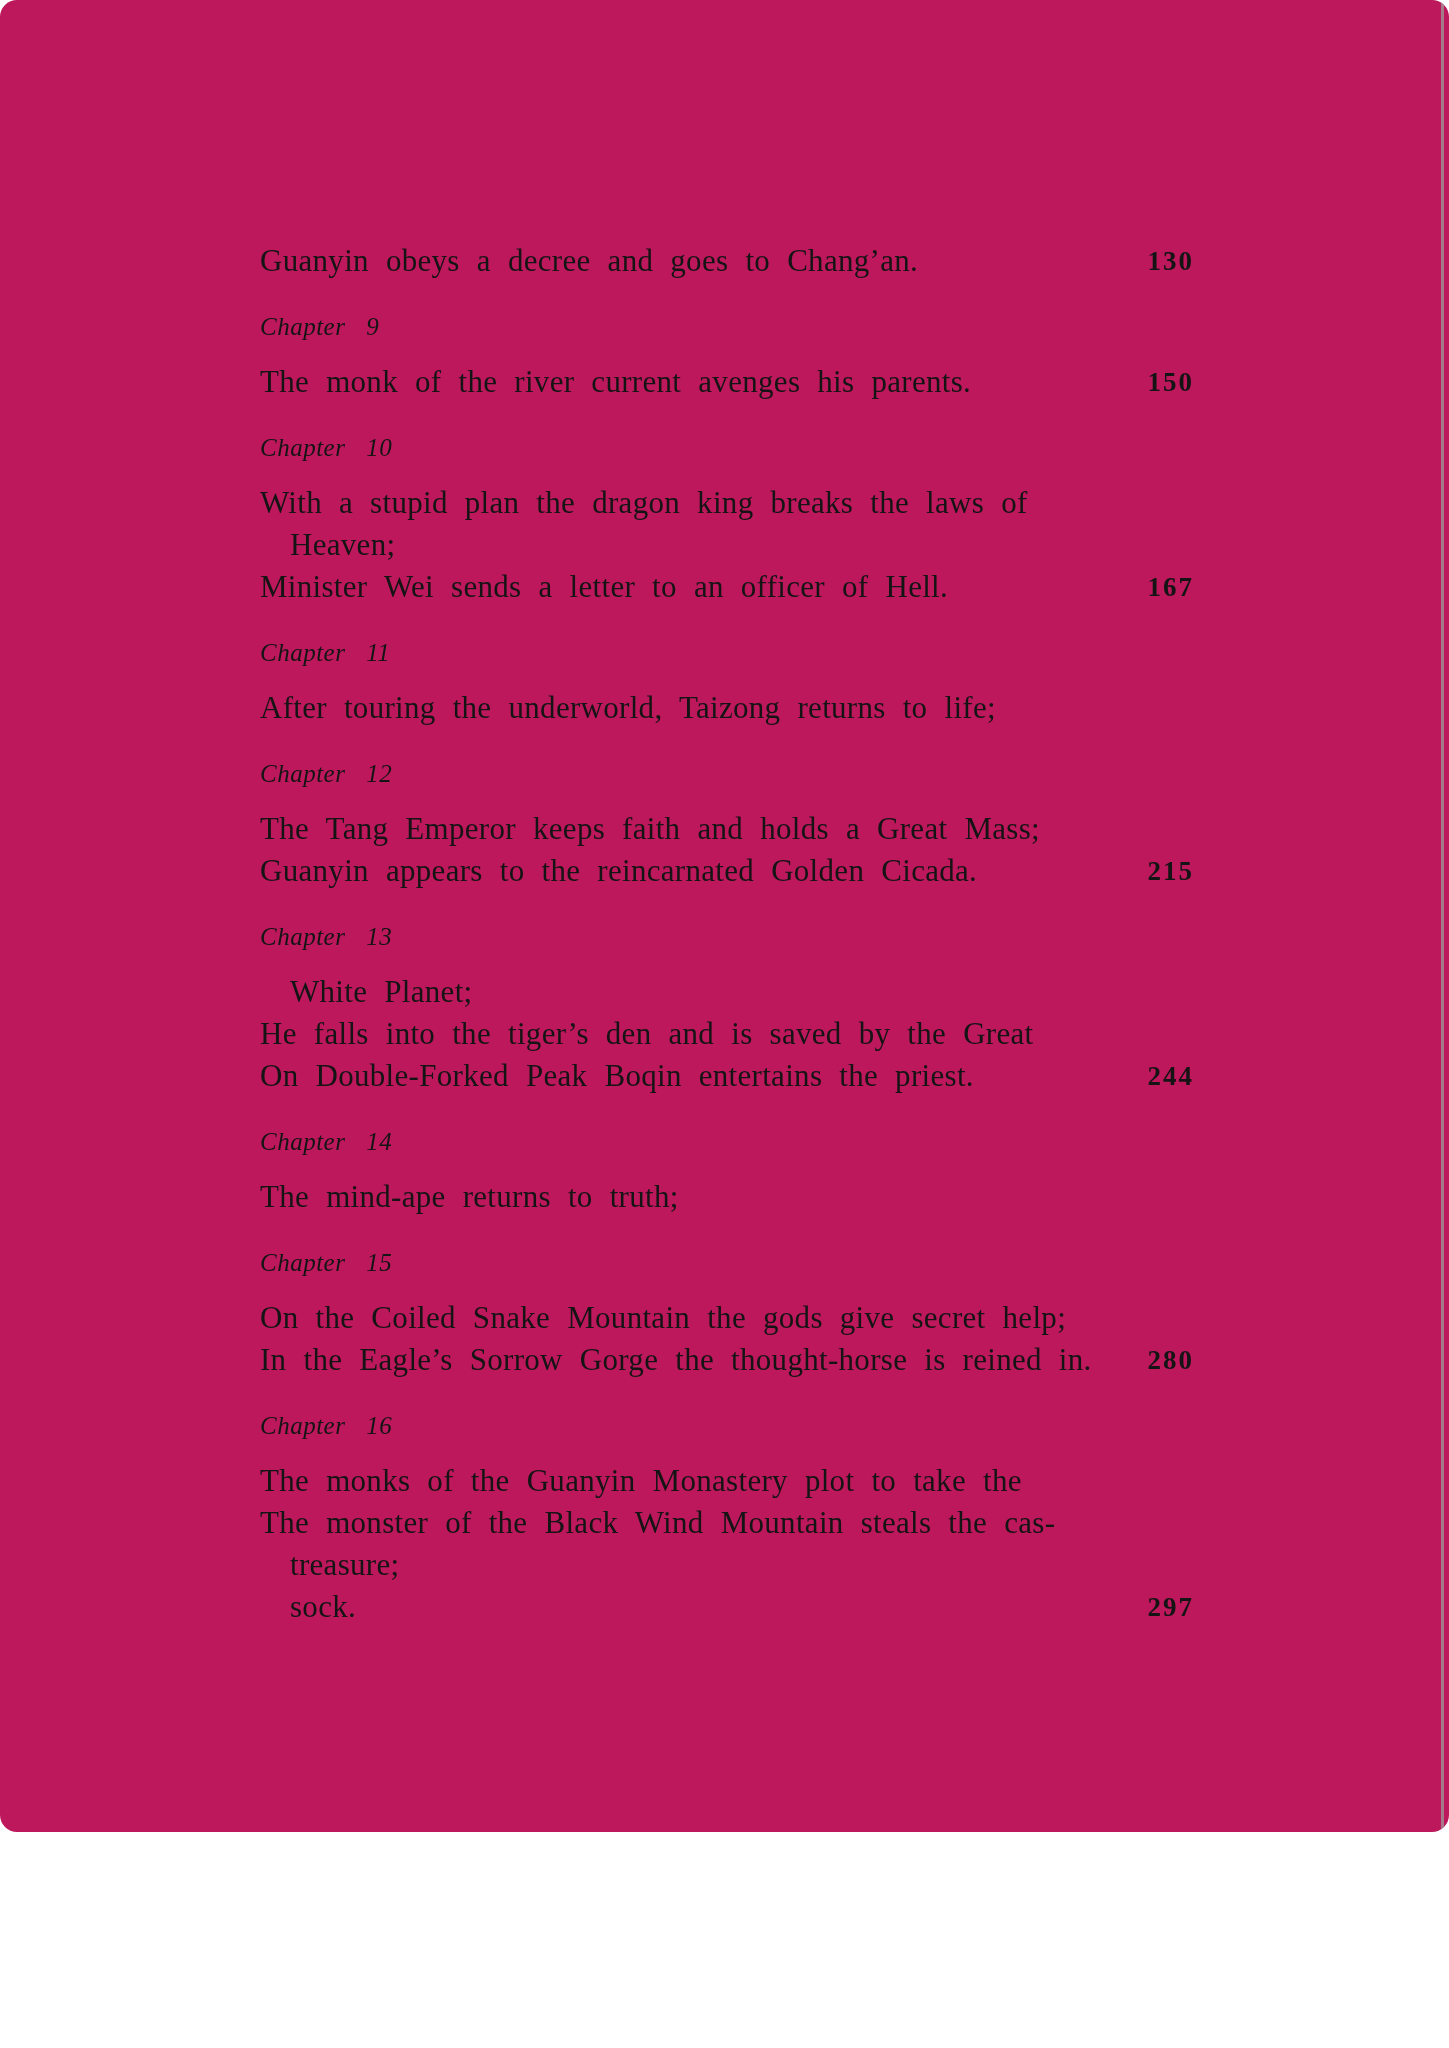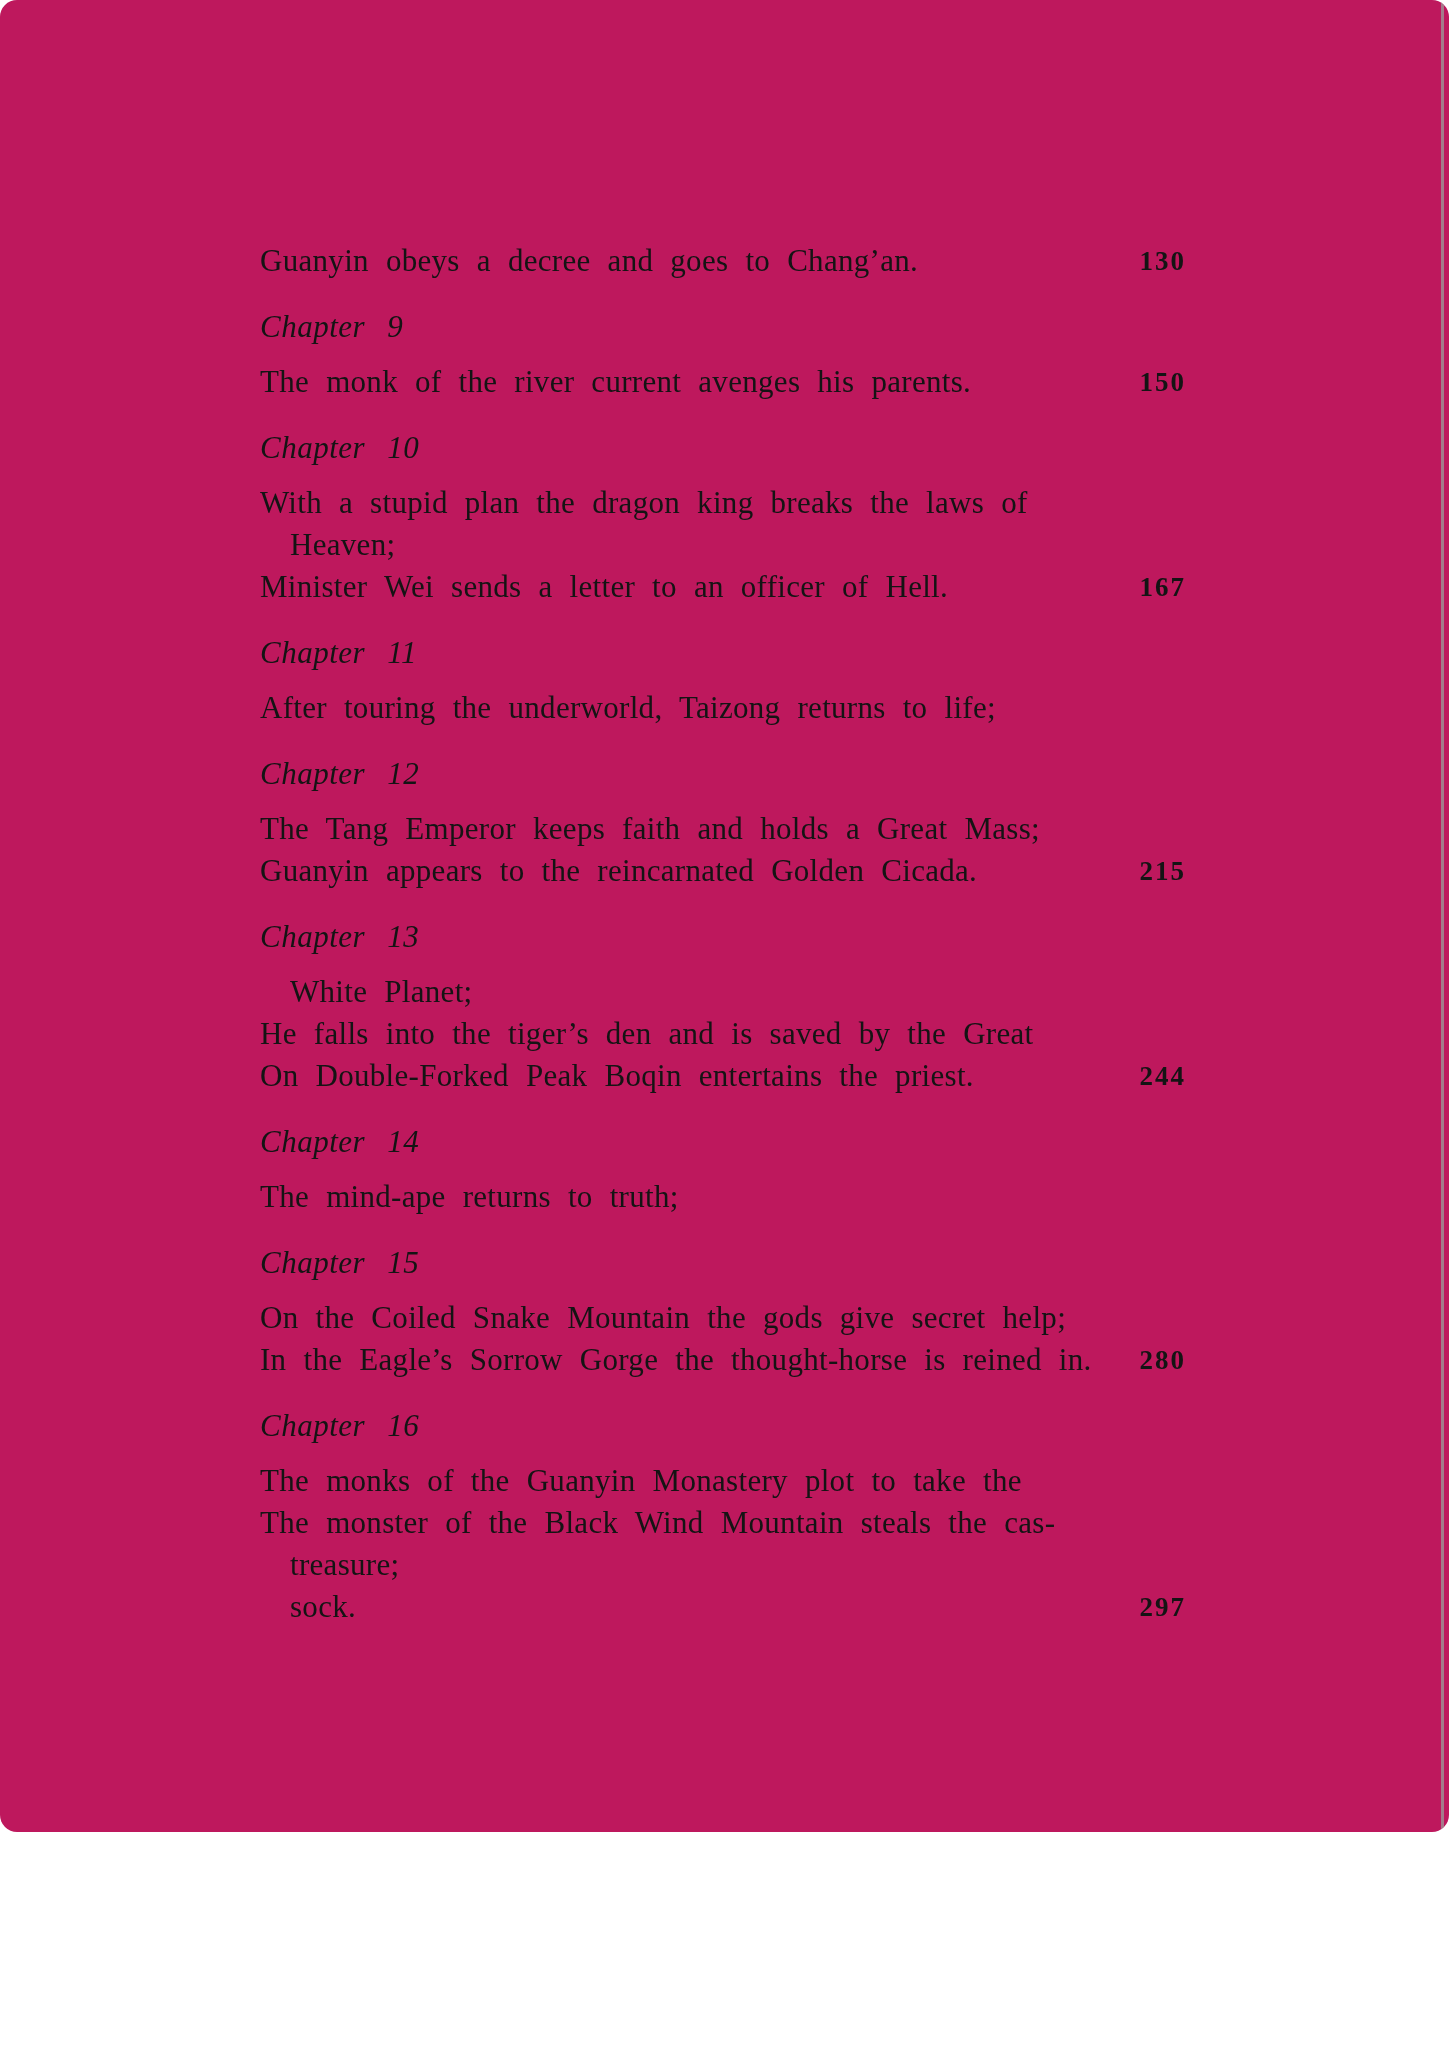--- a/index.html
+++ b/index.html
@@ -21,26 +21,26 @@
   }
   .line,.chapter{
     height:42px;line-height:42px;white-space:nowrap;
   }
   .line{position:relative;width:938px;}
   .line-text{
     font-size:31px;word-spacing:9px;letter-spacing:.3px;
   }
   .indent .line-text{padding-left:30px;display:inline-block;}
   .chapter{
-    margin-top:24px;font-style:italic;font-size:31px;
+    margin-top:24px;font-style:italic;font-size:25px;
     word-spacing:14px;letter-spacing:.5px;
   }
   .entry{margin-top:13px;}
   .pagenum{
-    position:absolute;right:12px;top:0;
+    position:absolute;right:4px;top:0;
     font-size:27px;font-weight:bold;letter-spacing:2px;
     font-family:"Liberation Serif","DejaVu Serif",serif;
   }
   .watermark{
     position:absolute;left:968px;top:1958px;
     font-family:"Liberation Sans","DejaVu Sans",sans-serif;
     font-size:48px;letter-spacing:2px;
     color:#c9c9c9;
     text-shadow:2px 2px 1px #ffffff,-1px -1px 1px #b4b4b4;
     white-space:nowrap;

